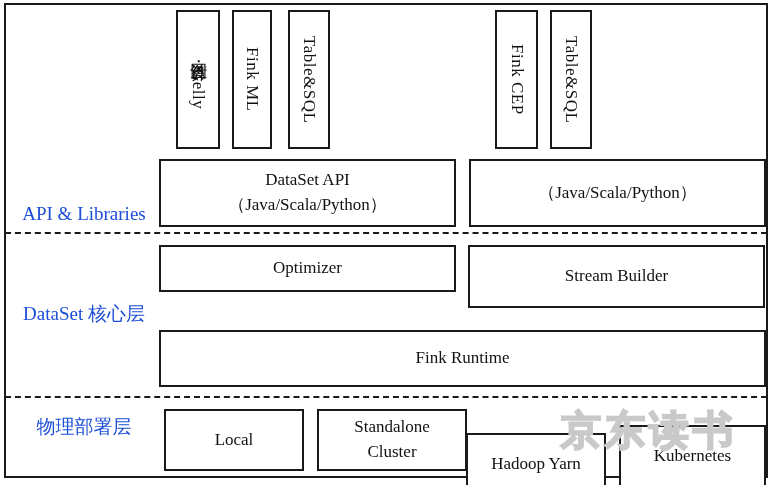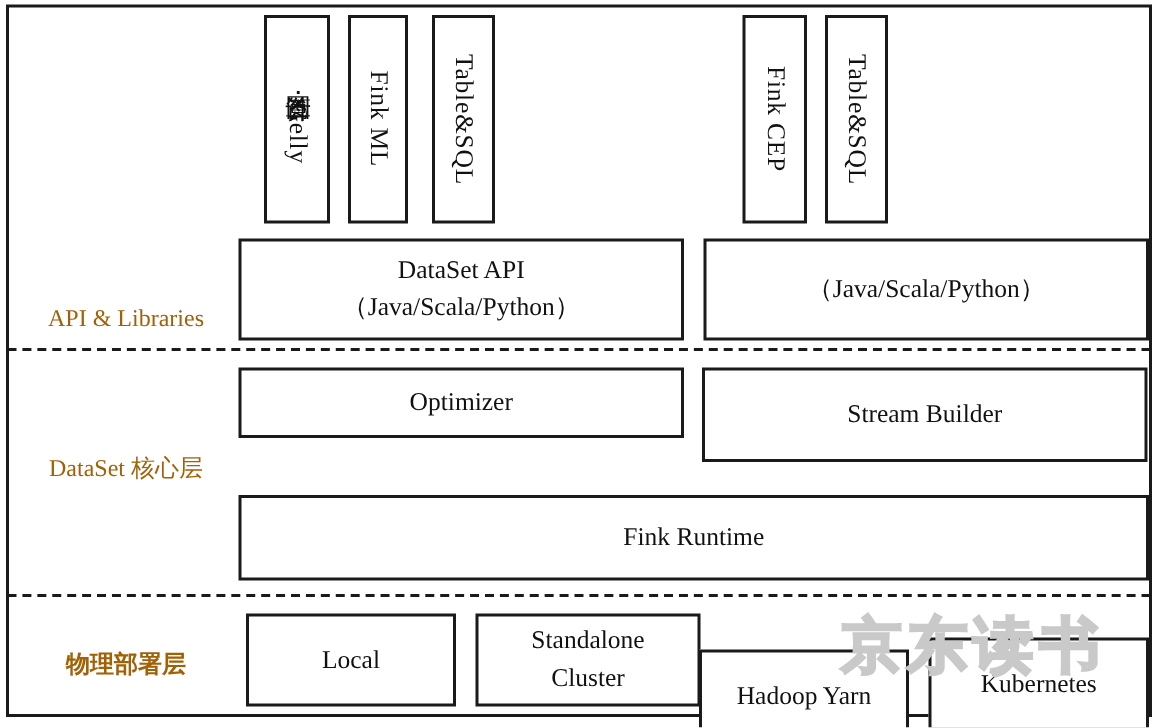--- a/index.html
+++ b/index.html
@@ -37,28 +37,28 @@
   }
   #divider-api-runtime { top: 232px; }
   #divider-runtime-deploy { top: 396px; }
 
   
   .layer-label {
     position: absolute;
     left: 10px;
     width: 148px;
     text-align: center;
-    font-size: 16px;
-    color: #a16207;
+    font-size: 19px;
+    color: #1d4ed8;
     line-height: 1.2;
     white-space: nowrap;
   }
   #label-api { top: 203px; }
   #label-runtime { top: 303px; }
-  #label-deploy { top: 434px; font-weight: bold; }
+  #label-deploy { top: 416px; }
 
   
   .box {
     position: absolute;
     box-sizing: border-box;
     border: 2px solid #1a1a1a;
     background: #ffffff;
     display: flex;
     align-items: center;
     justify-content: center;

